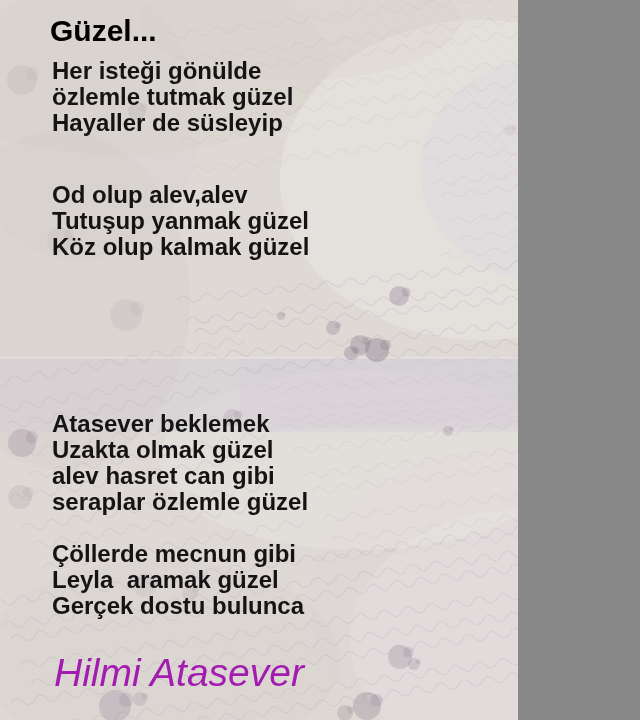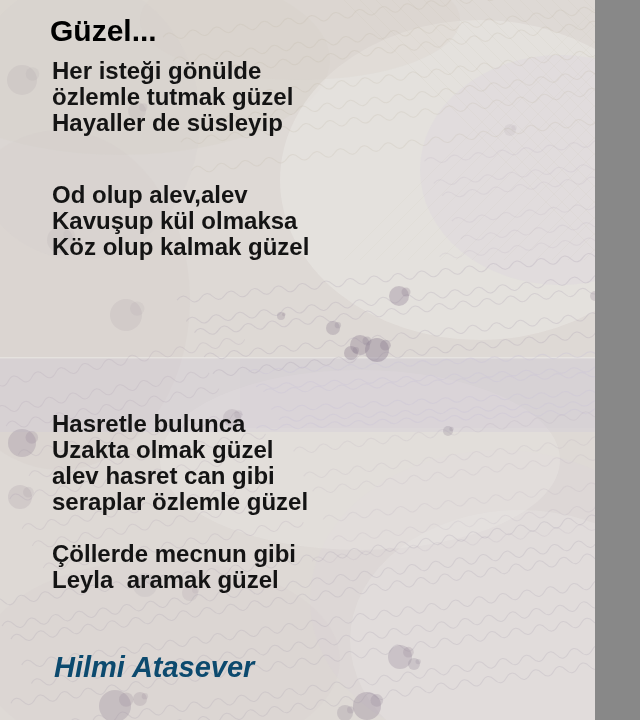--- a/index.html
+++ b/index.html
@@ -1,18 +1,18 @@
 <!DOCTYPE html>
 <html><head>
 <meta charset="utf-8">
 <style>
   html,body{margin:0;padding:0;background:#888;}
   .canvas{
     position:relative;
-    width:595px;height:720px;
+    width:518px;height:720px;
     overflow:hidden;
     font-family:"Liberation Sans", sans-serif;
     background:#ded9d5;
   }
   .texture-svg{position:absolute;left:0;top:0;width:640px;height:720px;display:block;}
   .content{position:absolute;left:0;top:0;width:640px;height:720px;}
   .poem-title{
     position:absolute;left:50px;top:14px;
     font-size:30px;font-weight:bold;color:#000;
     letter-spacing:0px;white-space:pre;
@@ -22,22 +22,22 @@
     display:block;
     font-size:24px;font-weight:bold;color:#141414;
     line-height:26px;white-space:pre;
   }
   .stanza-1{top:58px;}
   .stanza-2{top:182px;}
   .stanza-3{top:411px;}
   .stanza-4{top:541px;}
   .poem-author{
     position:absolute;left:54px;top:651px;
-    font-size:29px;font-style:italic;font-weight:bold;
-    color:#0c4a6e;white-space:pre;
+    font-size:39px;font-style:italic;font-weight:normal;
+    color:#a21caf;white-space:pre;
   }
 </style>
 </head>
 <body>
 
 <div class="canvas">
 
   <svg class="texture-svg" id="texture" viewBox="0 0 640 720">
       <rect x="0" y="0" width="640" height="720" fill="#ded9d5"></rect>
       <ellipse cx="120" cy="60" rx="210" ry="95" fill="#d8d0c9" opacity="0.35"></ellipse>
@@ -215,31 +215,32 @@
     <div class="poem-title">Güzel...</div>
 
     <div class="stanza stanza-1">
       <span class="line">Her isteği gönülde</span>
       <span class="line">özlemle tutmak güzel</span>
       <span class="line">Hayaller de süsleyip</span>
     </div>
 
     <div class="stanza stanza-2">
       <span class="line">Od olup alev,alev</span>
-      <span class="line">Kavuşup kül olmaksa</span>
+      <span class="line">Tutuşup yanmak güzel</span>
       <span class="line">Köz olup kalmak güzel</span>
     </div>
 
     <div class="stanza stanza-3">
-      <span class="line">Hasretle bulunca</span>
+      <span class="line">Atasever beklemek</span>
       <span class="line">Uzakta olmak güzel</span>
       <span class="line">alev hasret can gibi</span>
       <span class="line">seraplar özlemle güzel</span>
     </div>
 
     <div class="stanza stanza-4">
       <span class="line">Çöllerde mecnun gibi</span>
       <span class="line">Leyla  aramak güzel</span>
+      <span class="line">Gerçek dostu bulunca</span>
     </div>
 
     <div class="poem-author">Hilmi Atasever</div>
   </div>
 </div>
 
 </body></html>

